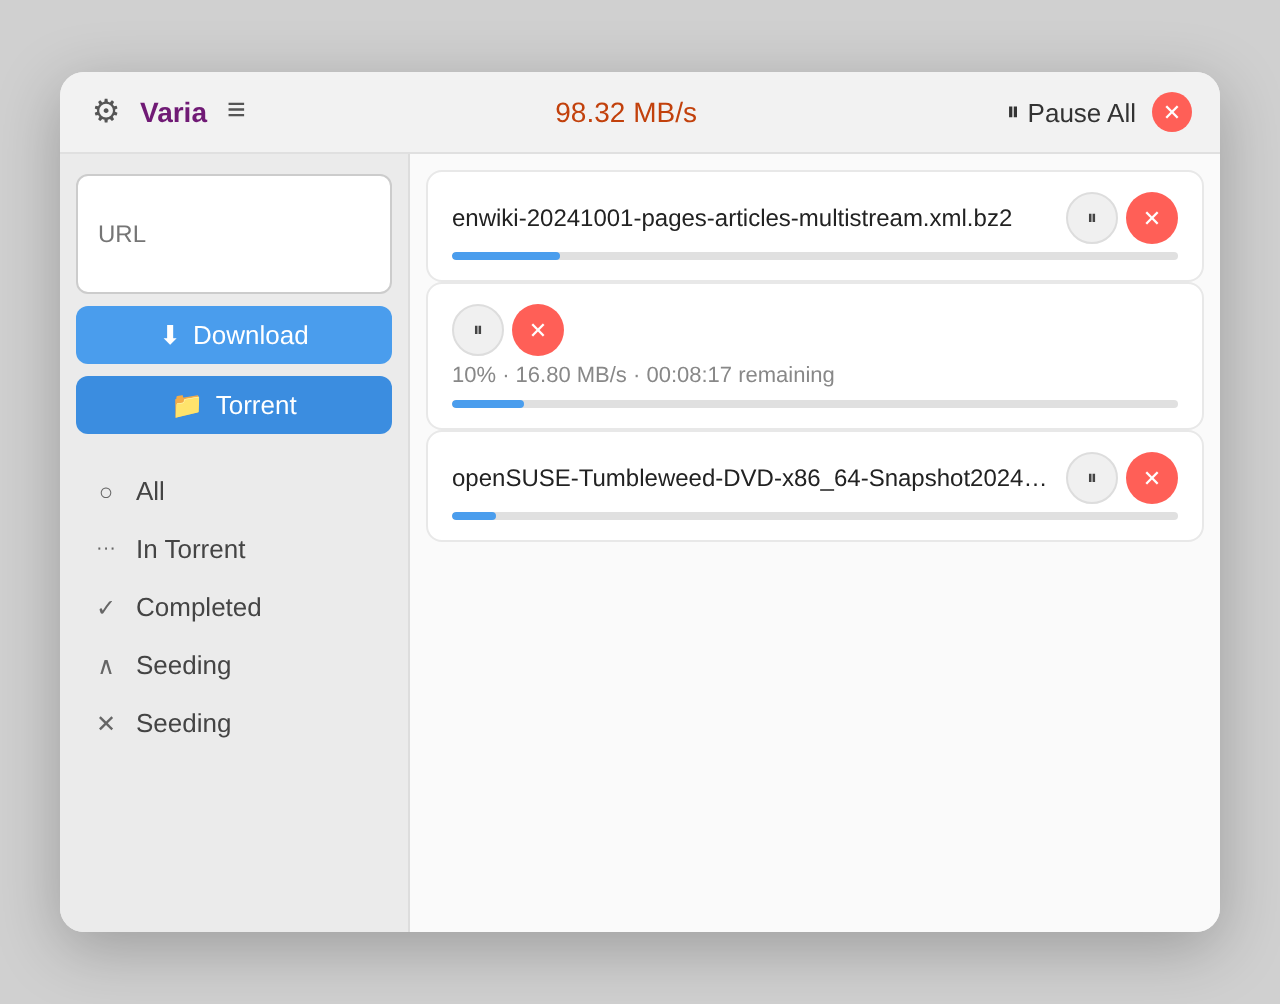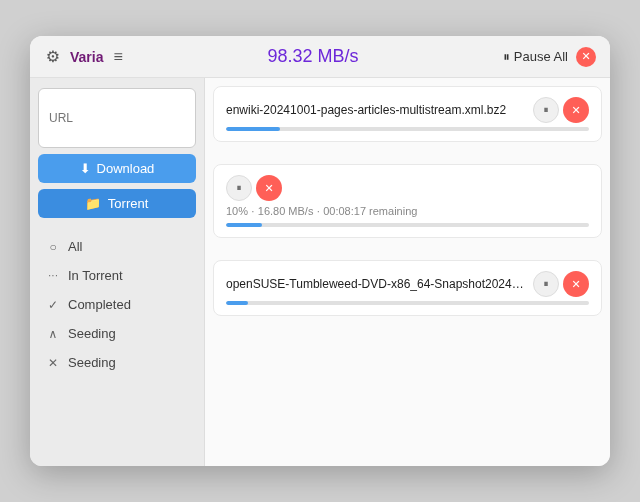--- a/index.html
+++ b/index.html
@@ -45,23 +45,23 @@
     }
     .titlebar-menu {
       margin-left: 10px;
       font-size: 16px;
       color: #555;
       cursor: pointer;
     }
     .titlebar-speed {
       flex: 1;
       text-align: center;
-      font-size: 18px;
-      font-weight: 500;
-      color: #6d28d9;
+      font-size: 14px;
+      font-weight: 500;
+      color: #c2410c;
     }
     .titlebar-actions {
       display: flex;
       align-items: center;
       gap: 8px;
     }
     .pause-all-btn {
       display: flex;
       align-items: center;
       gap: 4px;
@@ -153,21 +153,21 @@
       text-align: center;
       font-size: 12px;
       color: #666;
     }
     .main {
       flex: 1;
       background: #fafafa;
       display: flex;
       flex-direction: column;
       padding: 8px;
-      gap: 22px;
+      gap: 0;
       overflow-y: auto;
     }
     .download-item {
       background: white;
       border-radius: 8px;
       padding: 10px 12px;
       border: 1px solid #e8e8e8;
       position: relative;
     }
     .download-item-header {

